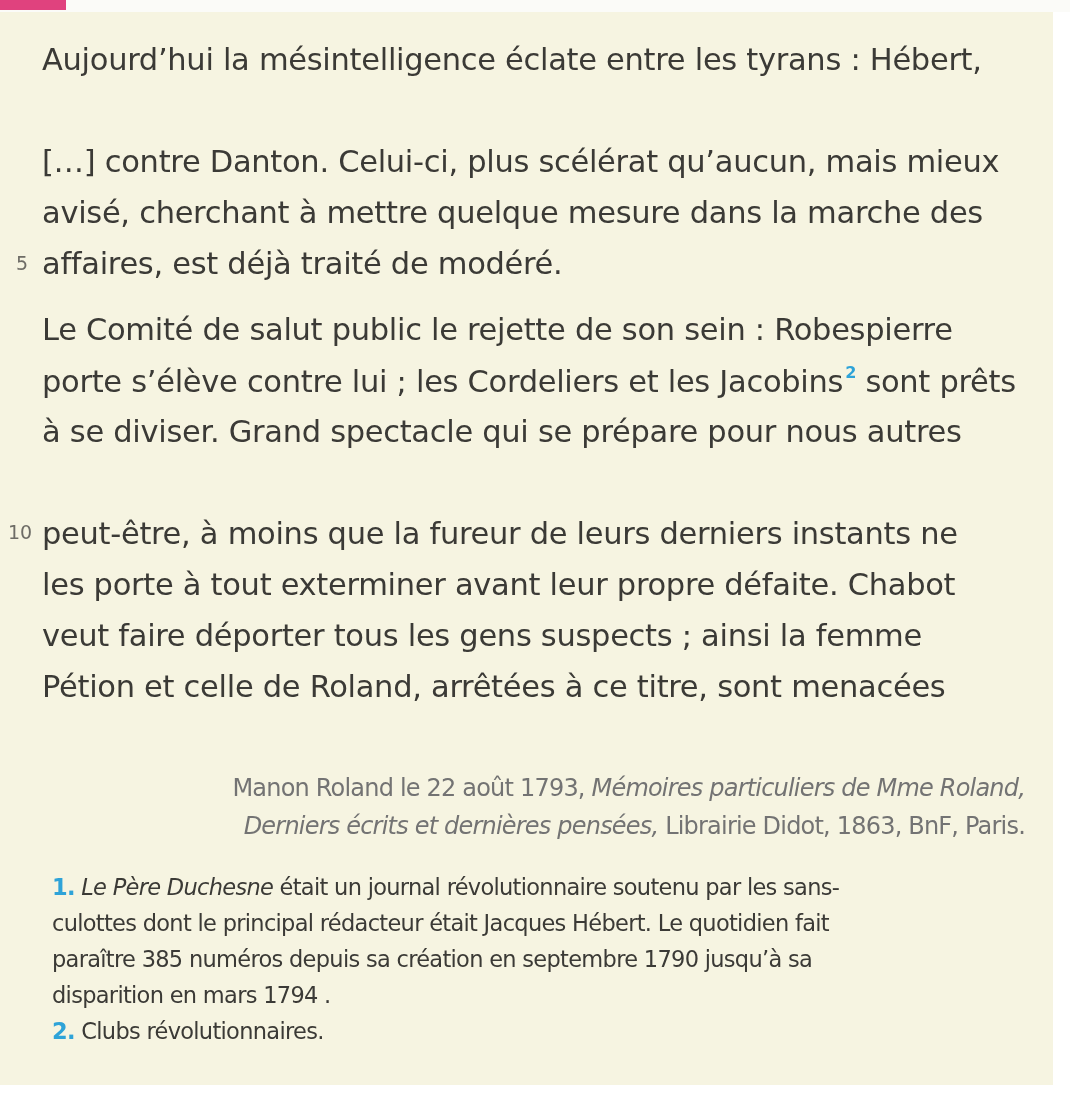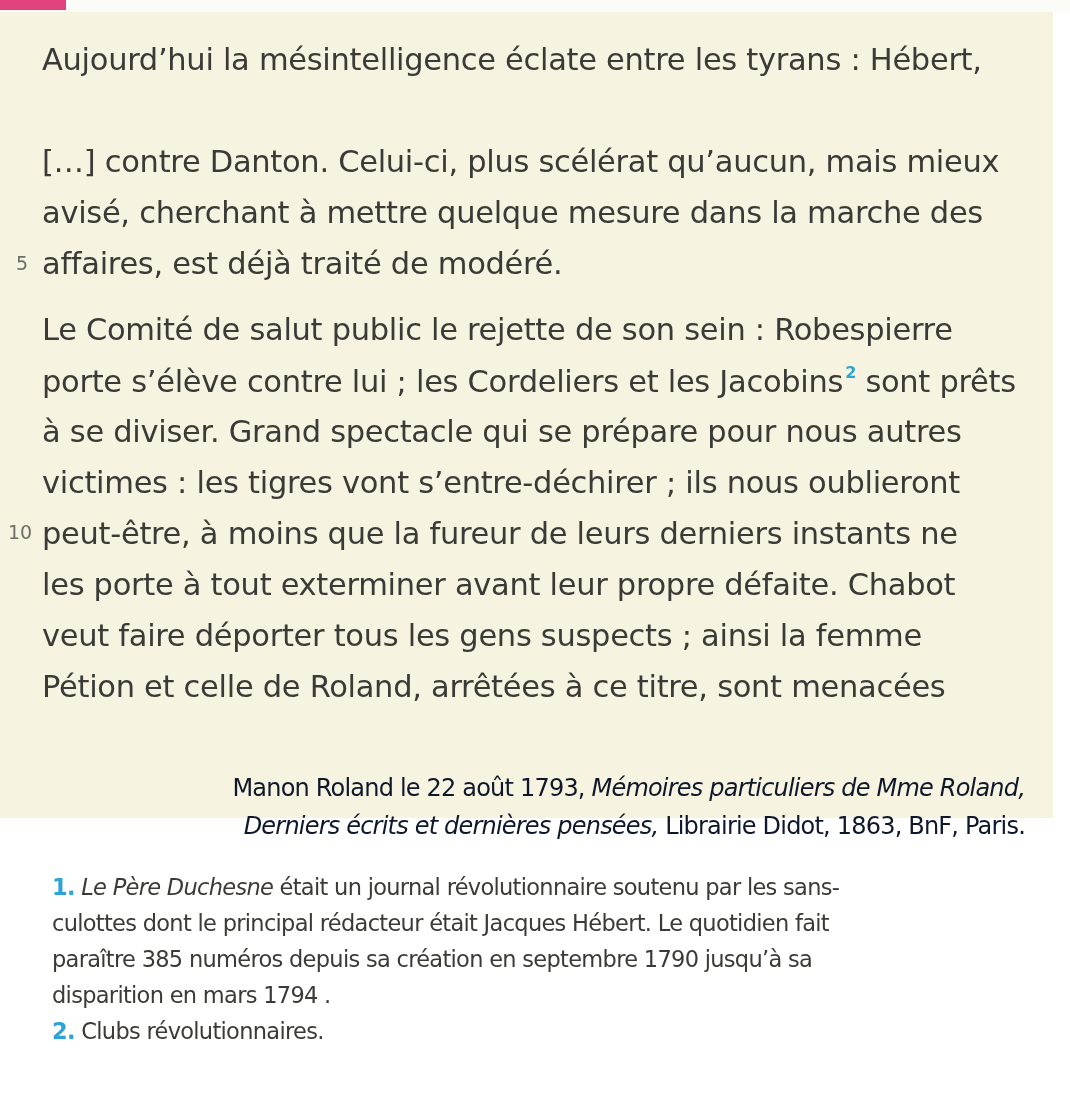--- a/index.html
+++ b/index.html
@@ -22,21 +22,21 @@
     }
     .pink-tab {
       position: absolute;
       left: 0; top: 0;
       width: 66px; height: 10px;
       background: #e0427e;
     }
     .doc-box {
       position: absolute;
       left: 0; top: 12px;
-      width: 1053px; height: 806px;
+      width: 1053px; height: 1073px;
       background: #f6f4e1;
     }
     .line {
       position: absolute;
       left: 42px;
       white-space: nowrap;
       font-size: 30.5px;
       color: #3b3a36;
       letter-spacing: -0.3px;
     }
@@ -51,21 +51,21 @@
     .line-num {
       position: absolute;
       left: 16px;
       font-size: 19px;
       color: #6e6c66;
     }
     .source {
       position: absolute;
       white-space: nowrap;
       font-size: 24px;
-      color: #0f172a;
+      color: #737373;
       letter-spacing: -0.8px;
     }
     .source i { font-style: italic; }
     .note {
       position: absolute;
       left: 36px;
       white-space: nowrap;
       font-size: 22.5px;
       color: #3b3a36;
       letter-spacing: -0.7px;
@@ -87,21 +87,20 @@
 
   <div class="line" style="top:30px">Aujourd’hui la mésintelligence éclate entre les tyrans : Hébert,</div>
   <div class="line" style="top:132px">[…] contre Danton. Celui-ci, plus scélérat qu’aucun, mais mieux</div>
   <div class="line" style="top:183px">avisé, cherchant à mettre quelque mesure dans la marche des</div>
   <div class="line-num" style="top:240px">5</div>
   <div class="line" style="top:234px">affaires, est déjà traité de modéré.</div>
 
   <div class="line" style="top:300px">Le Comité de salut public le rejette de son sein : Robespierre</div>
   <div class="line" style="top:351px"><span>porte s’élève contre lui ; les Cordeliers et les Jacobins</span><span class="sup">2</span><span> sont prêts</span></div>
   <div class="line" style="top:402px">à se diviser. Grand spectacle qui se prépare pour nous autres</div>
-  <div class="line" style="top:453px">victimes : les tigres vont s’entre-déchirer ; ils nous oublieront</div>
   <div class="line-num" style="top:509px;left:8px">10</div>
   <div class="line" style="top:504px">peut-être, à moins que la fureur de leurs derniers instants ne</div>
   <div class="line" style="top:555px">les porte à tout exterminer avant leur propre défaite. Chabot</div>
   <div class="line" style="top:606px">veut faire déporter tous les gens suspects ; ainsi la femme</div>
   <div class="line" style="top:657px">Pétion et celle de Roland, arrêtées à ce titre, sont menacées</div>
 
   <div class="source" style="top:762px; right:28px"><span>Manon Roland le 22 août 1793, </span><i>Mémoires particuliers de Mme Roland,</i></div>
   <div class="source" style="top:800px; right:28px"><i>Derniers écrits et dernières pensées,</i><span> Librairie Didot, 1863, BnF, Paris.</span></div>
 
   <div class="note" style="top:862px"><span class="note-num">1.</span> <i>Le Père Duchesne</i><span> était un journal révolutionnaire soutenu par les sans-</span></div>

